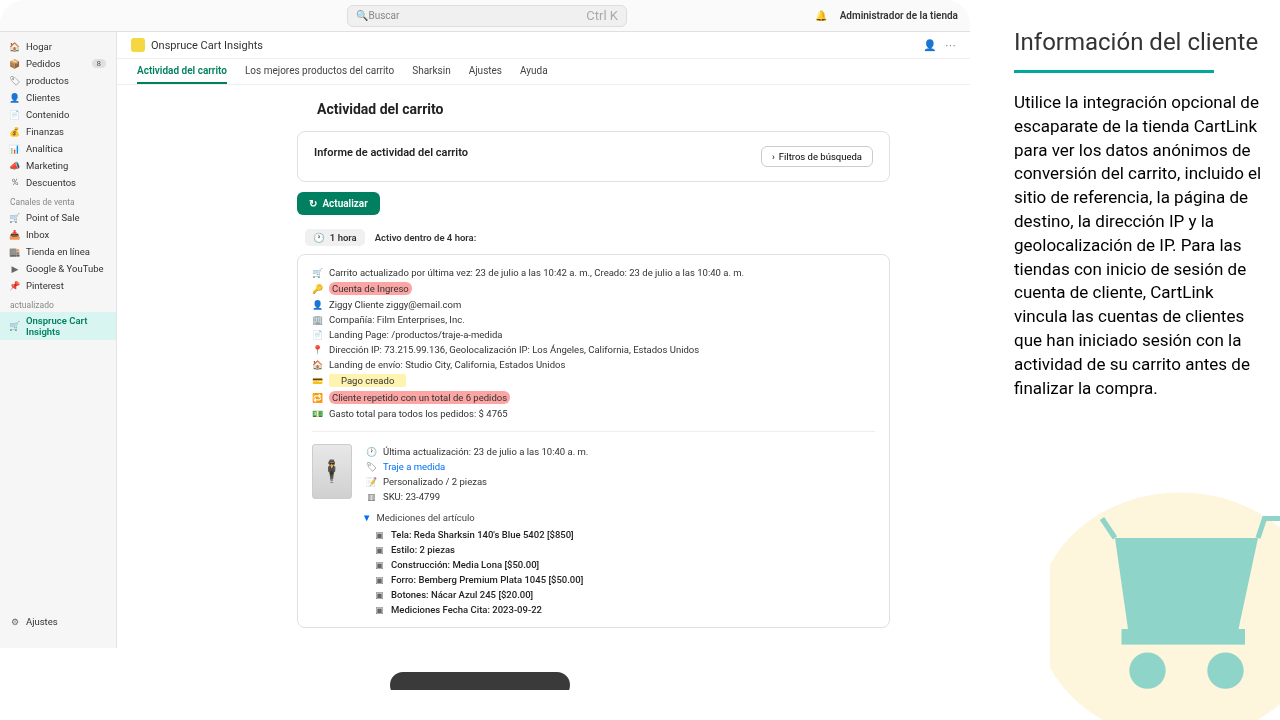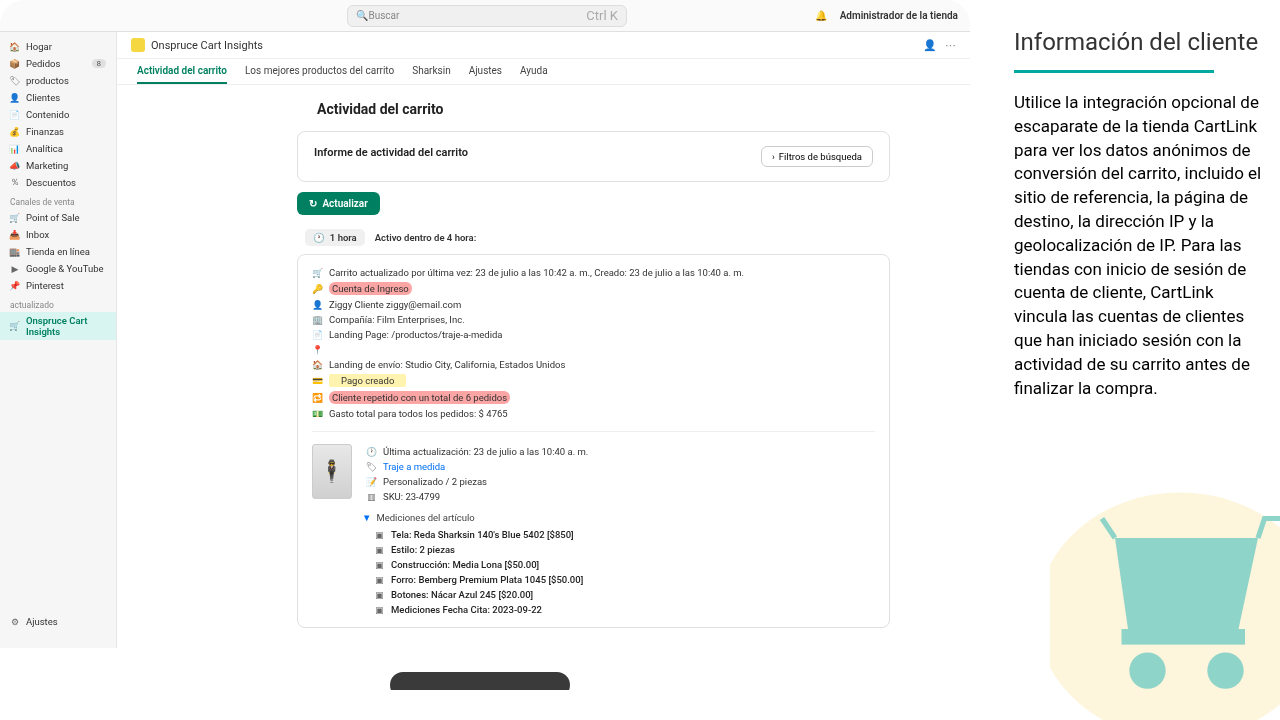--- a/index.html
+++ b/index.html
@@ -209,20 +209,21 @@
           <div class="detail-line">
                 <span class="di">🏢</span>
                 <span>Compañía: Film Enterprises, Inc.</span>
               </div>
           <div class="detail-line">
                 <span class="di">📄</span>
                 <span>Landing Page: /productos/traje-a-medida</span>
               </div>
           <div class="detail-line">
                 <span class="di">📍</span>
+                <span>Dirección IP: 73.215.99.136, Geolocalización IP: Los Ángeles, California, Estados Unidos</span>
               </div>
           <div class="detail-line">
                 <span class="di">🏠</span>
                 <span>Landing de envío: Studio City, California, Estados Unidos</span>
               </div>
           <div class="detail-line">
                 <span class="di">💳</span>
                 <span class="hl-yellow">Pago creado</span>
               </div>
           <div class="detail-line">

